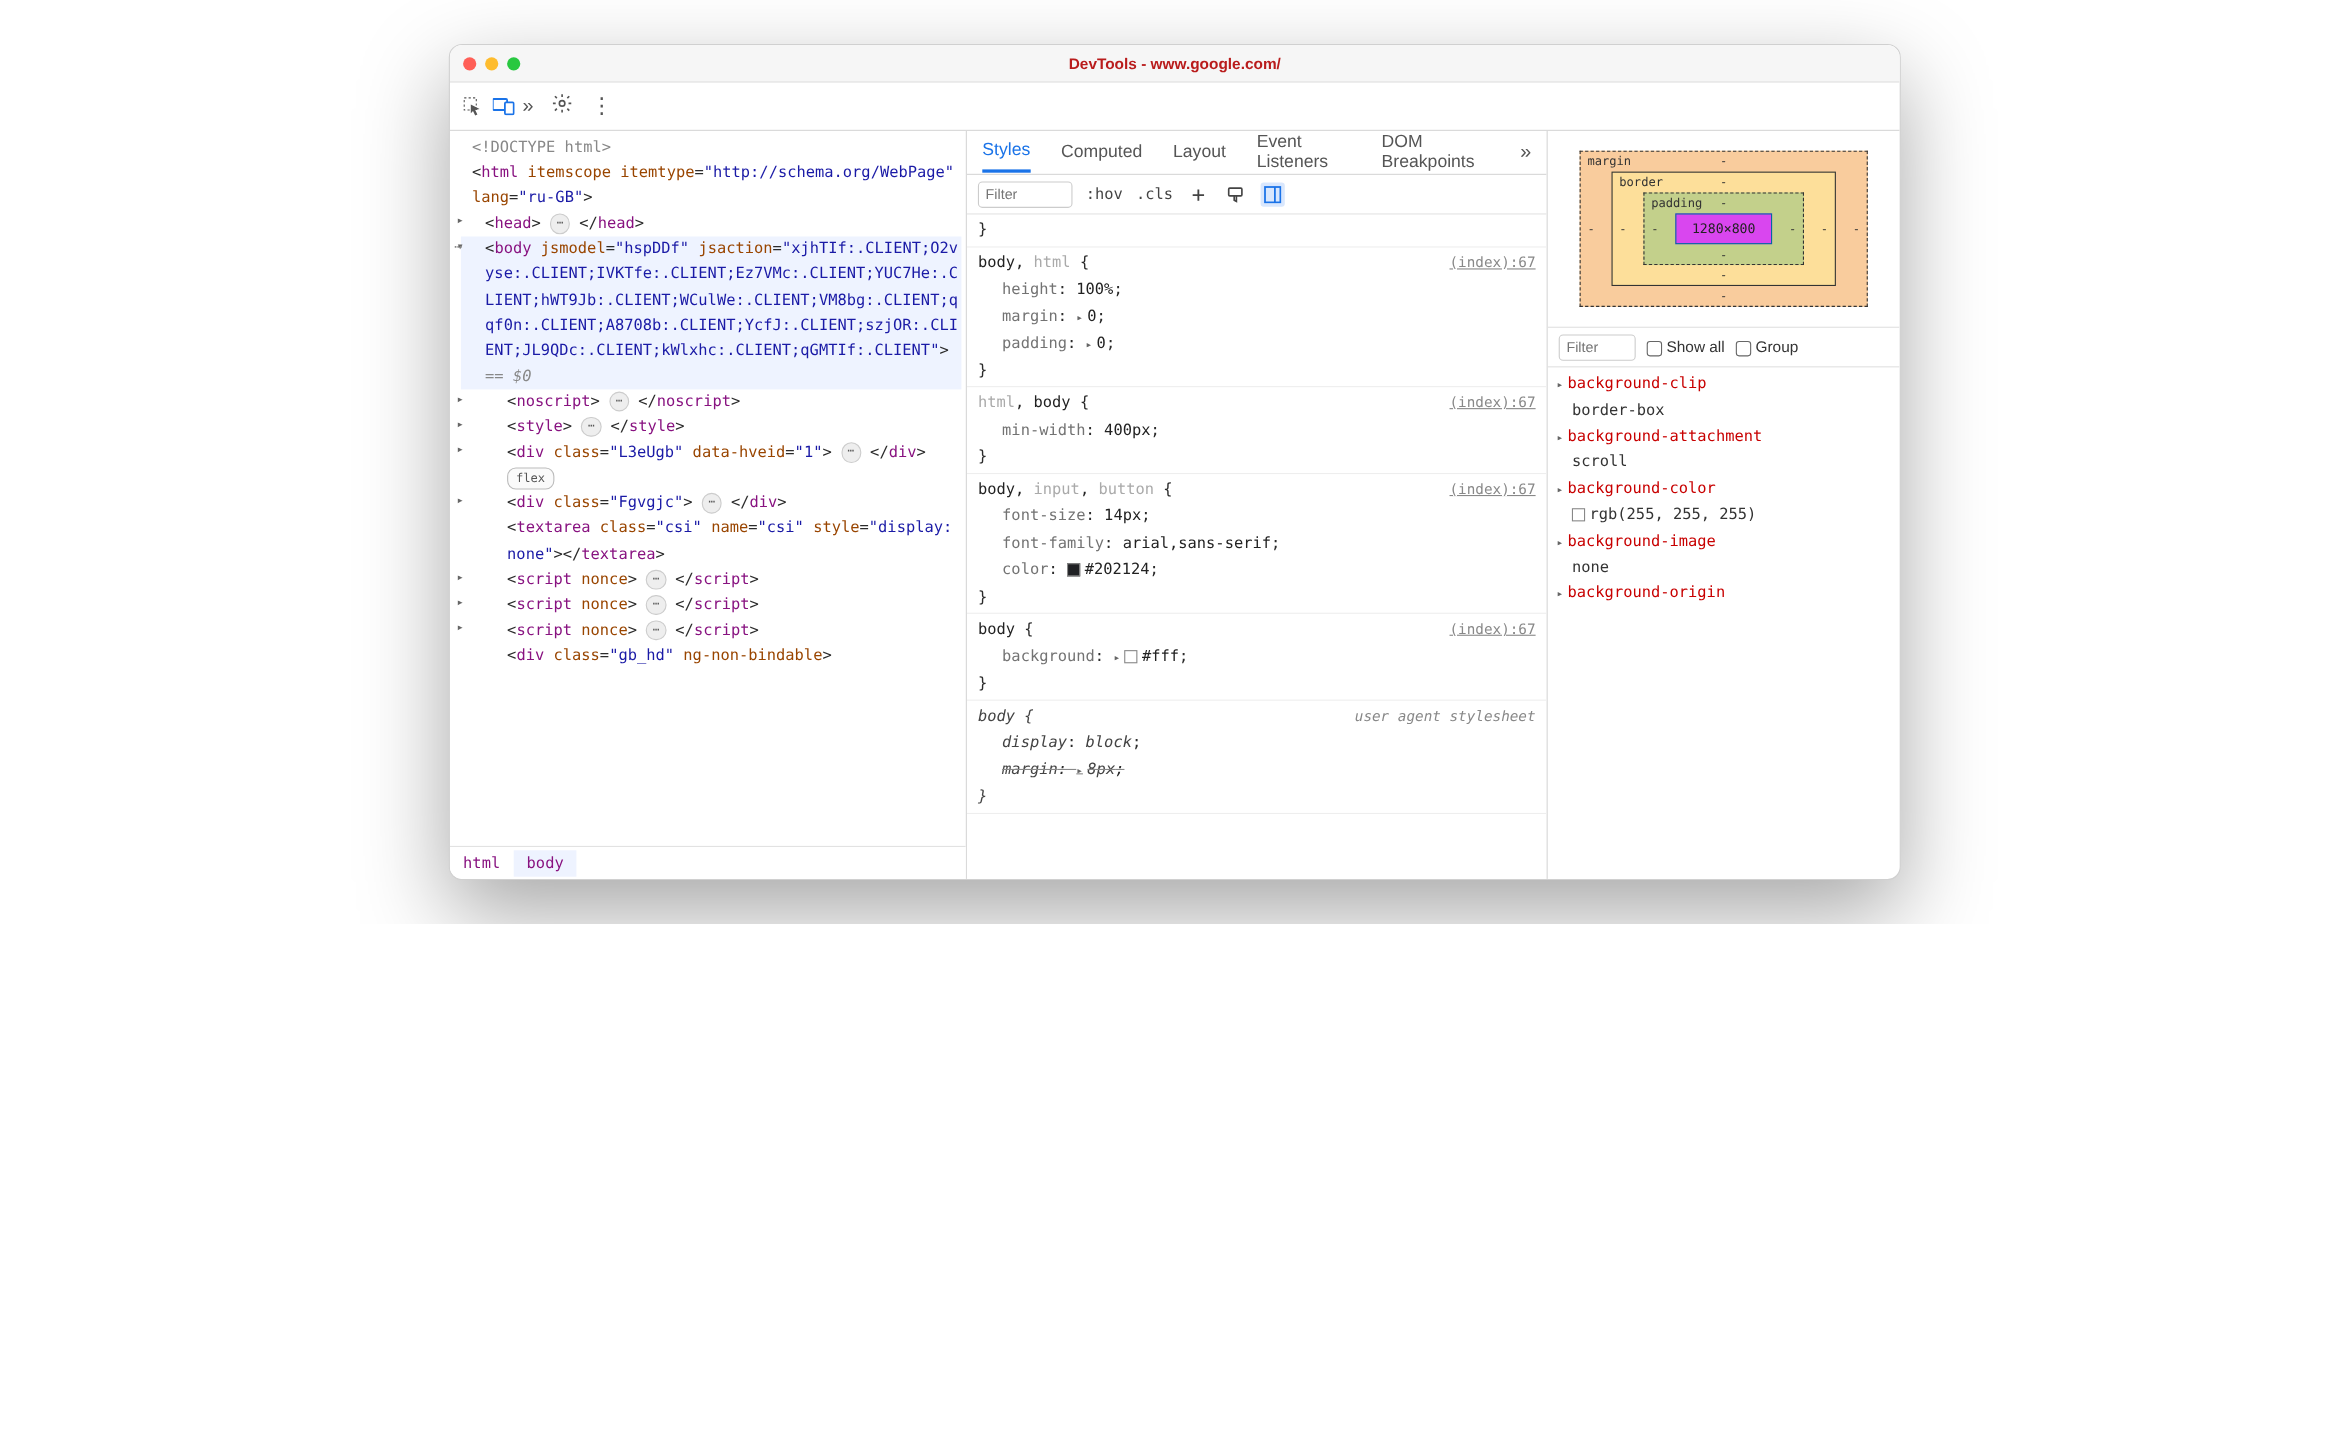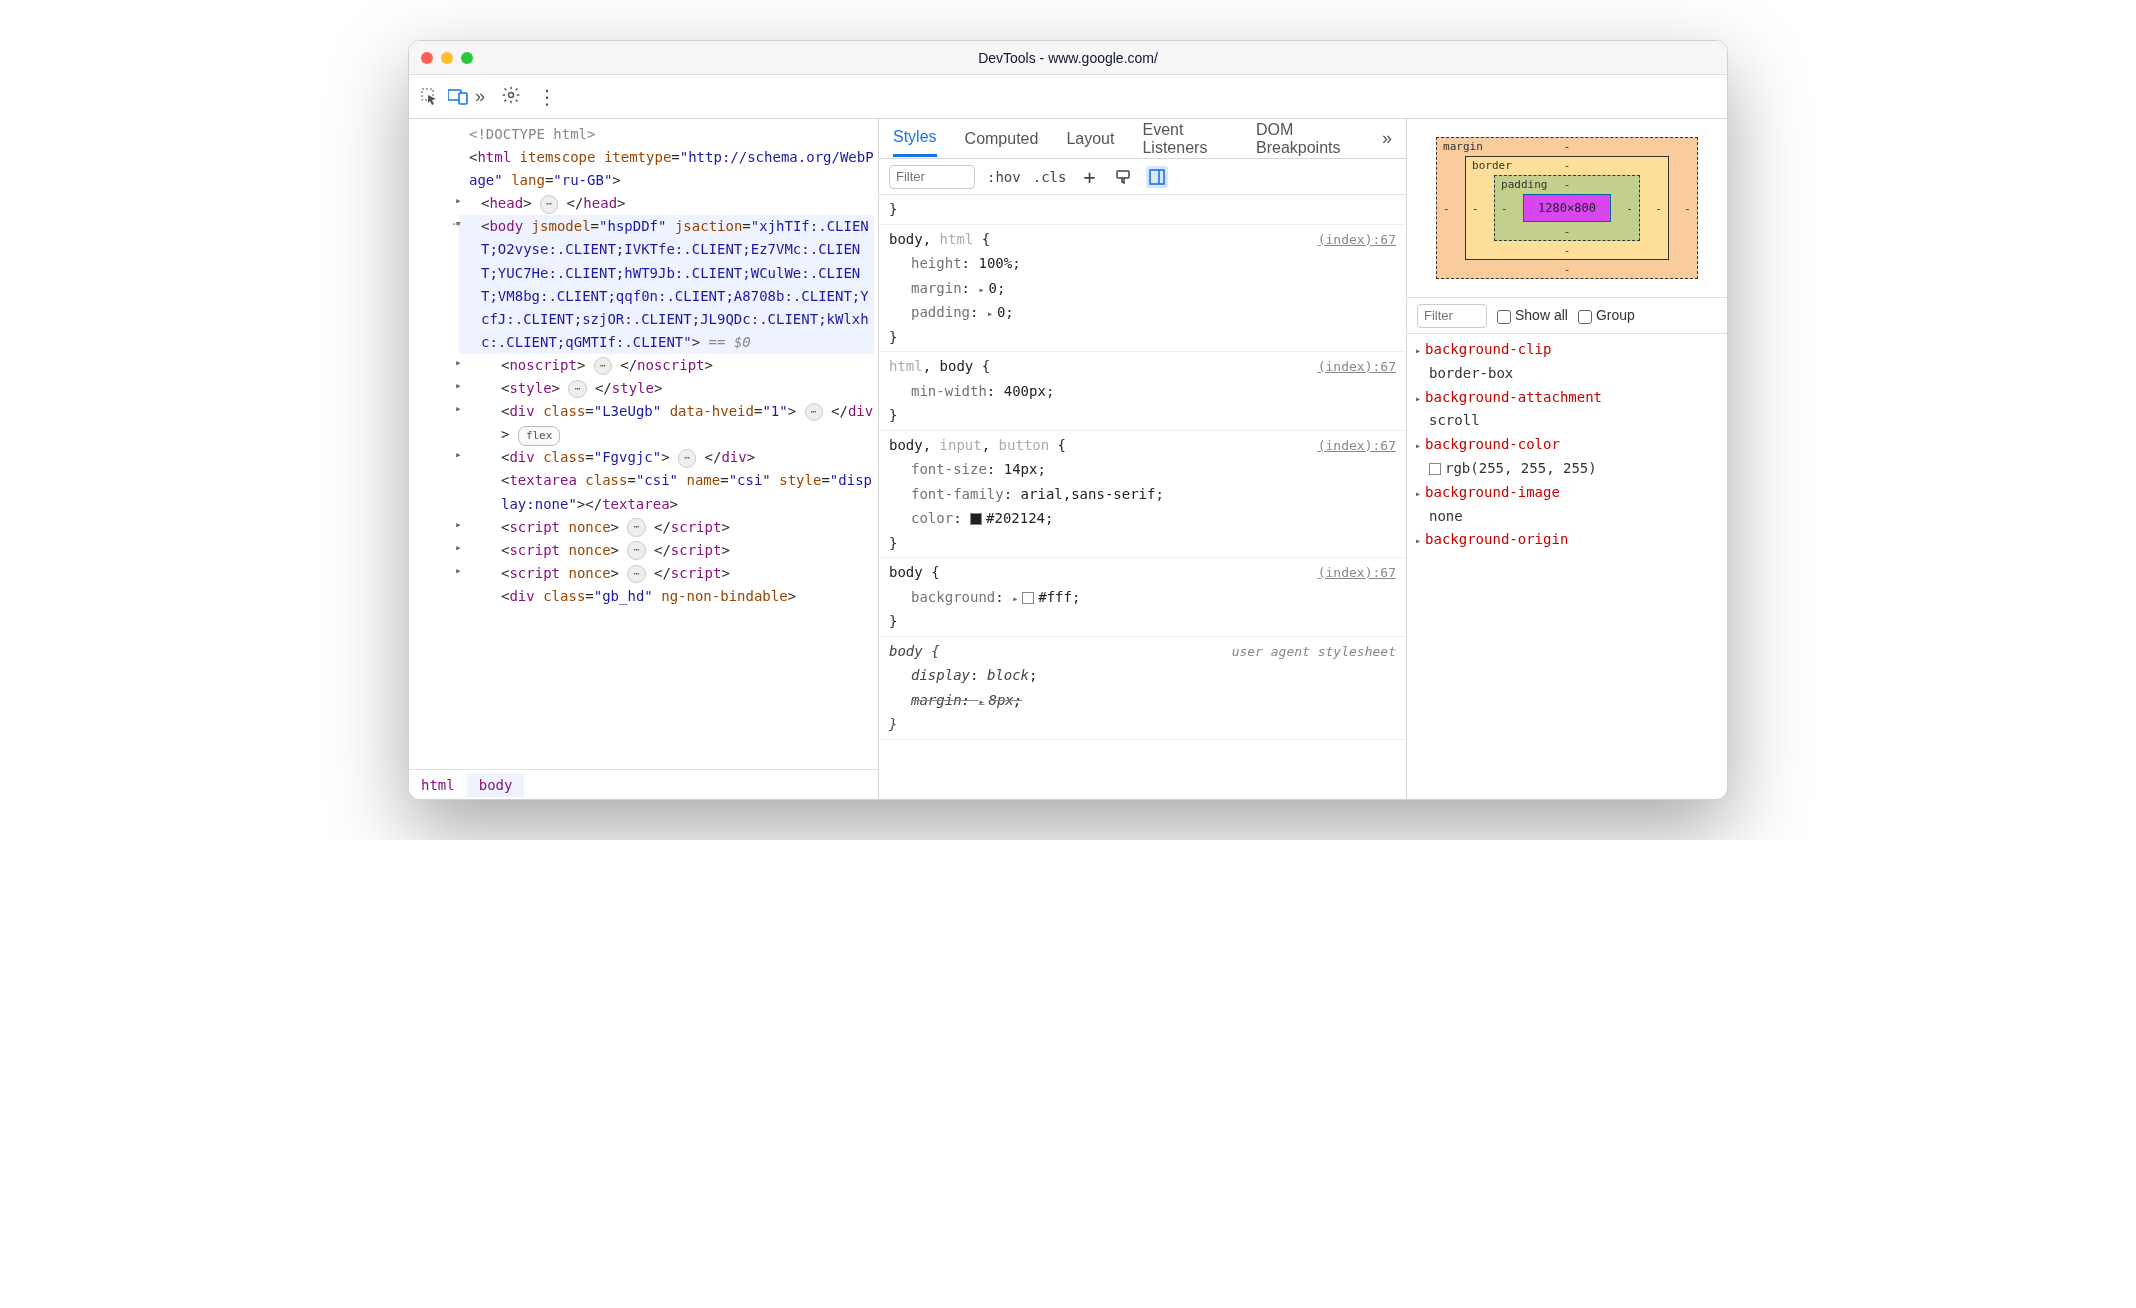--- a/index.html
+++ b/index.html
@@ -10,34 +10,34 @@
     box-shadow: 0 30px 80px rgba(0,0,0,0.35);
     display: flex; flex-direction: column;
   }
   .titlebar {
     height: 34px; background: #f6f6f6; border-bottom: 1px solid #e0e0e0;
     display: flex; align-items: center; padding: 0 12px; position: relative;
   }
   .traffic { display: flex; gap: 8px; }
   .dot { width: 12px; height: 12px; border-radius: 50%; }
   .dot.red { background: #ff5f57; } .dot.yellow { background: #febc2e; } .dot.green { background: #28c840; }
-  .title { position: absolute; left: 0; right: 0; text-align: center; font-size: 14px; font-weight: 400; color: #0f172a; }
+  .title { position: absolute; left: 0; right: 0; text-align: center; font-size: 14px; font-weight: 700; color: #b91c1c; }
   .toolbar {
     height: 44px; display: flex; align-items: center; border-bottom: 1px solid #d6d6d6;
     padding: 0 10px; gap: 6px;
   }
   .tool-icon { width: 22px; height: 22px; display: flex; align-items: center; justify-content: center; color: #333; }
   .tool-icon.blue { color: #1a73e8; }
   .tabs { display: flex; gap: 26px; margin-left: 14px; flex: 1; font-size: 16px; color: #555; }
   .tab { padding: 10px 2px; cursor: pointer; }
   .tab.active { color: #1a73e8; border-bottom: 3px solid #1a73e8; font-weight: 500; }
   .right-icons { display: flex; gap: 16px; align-items: center; color: #555; }
   .main { flex: 1; display: flex; min-height: 0; }
   .pane { overflow: auto; }
-  .elements-pane { width: 470px; border-right: 1px solid #d6d6d6; font-family: Menlo, Consolas, monospace; font-size: 14px; position: relative; padding-left: 40px; }
+  .elements-pane { width: 470px; border-right: 1px solid #d6d6d6; font-family: Menlo, Consolas, monospace; font-size: 14px; position: relative; }
   .dom { padding: 4px 4px 4px 10px; line-height: 1.65; white-space: pre-wrap; word-break: break-all; }
   .dom .line { padding-left: 10px; position: relative; }
   .dom .hl { background: #eef3ff; }
   .caret::before { content: "▸"; position: absolute; left: -4px; color: #666; font-size: 11px; }
   .caret.open::before { content: "▾"; }
   .punct { color: #2b2b2b; }
   .tagname { color: #881280; }
   .attr { color: #994500; }
   .val { color: #1a1aa6; }
   .gray { color: #888; font-style: italic; }

